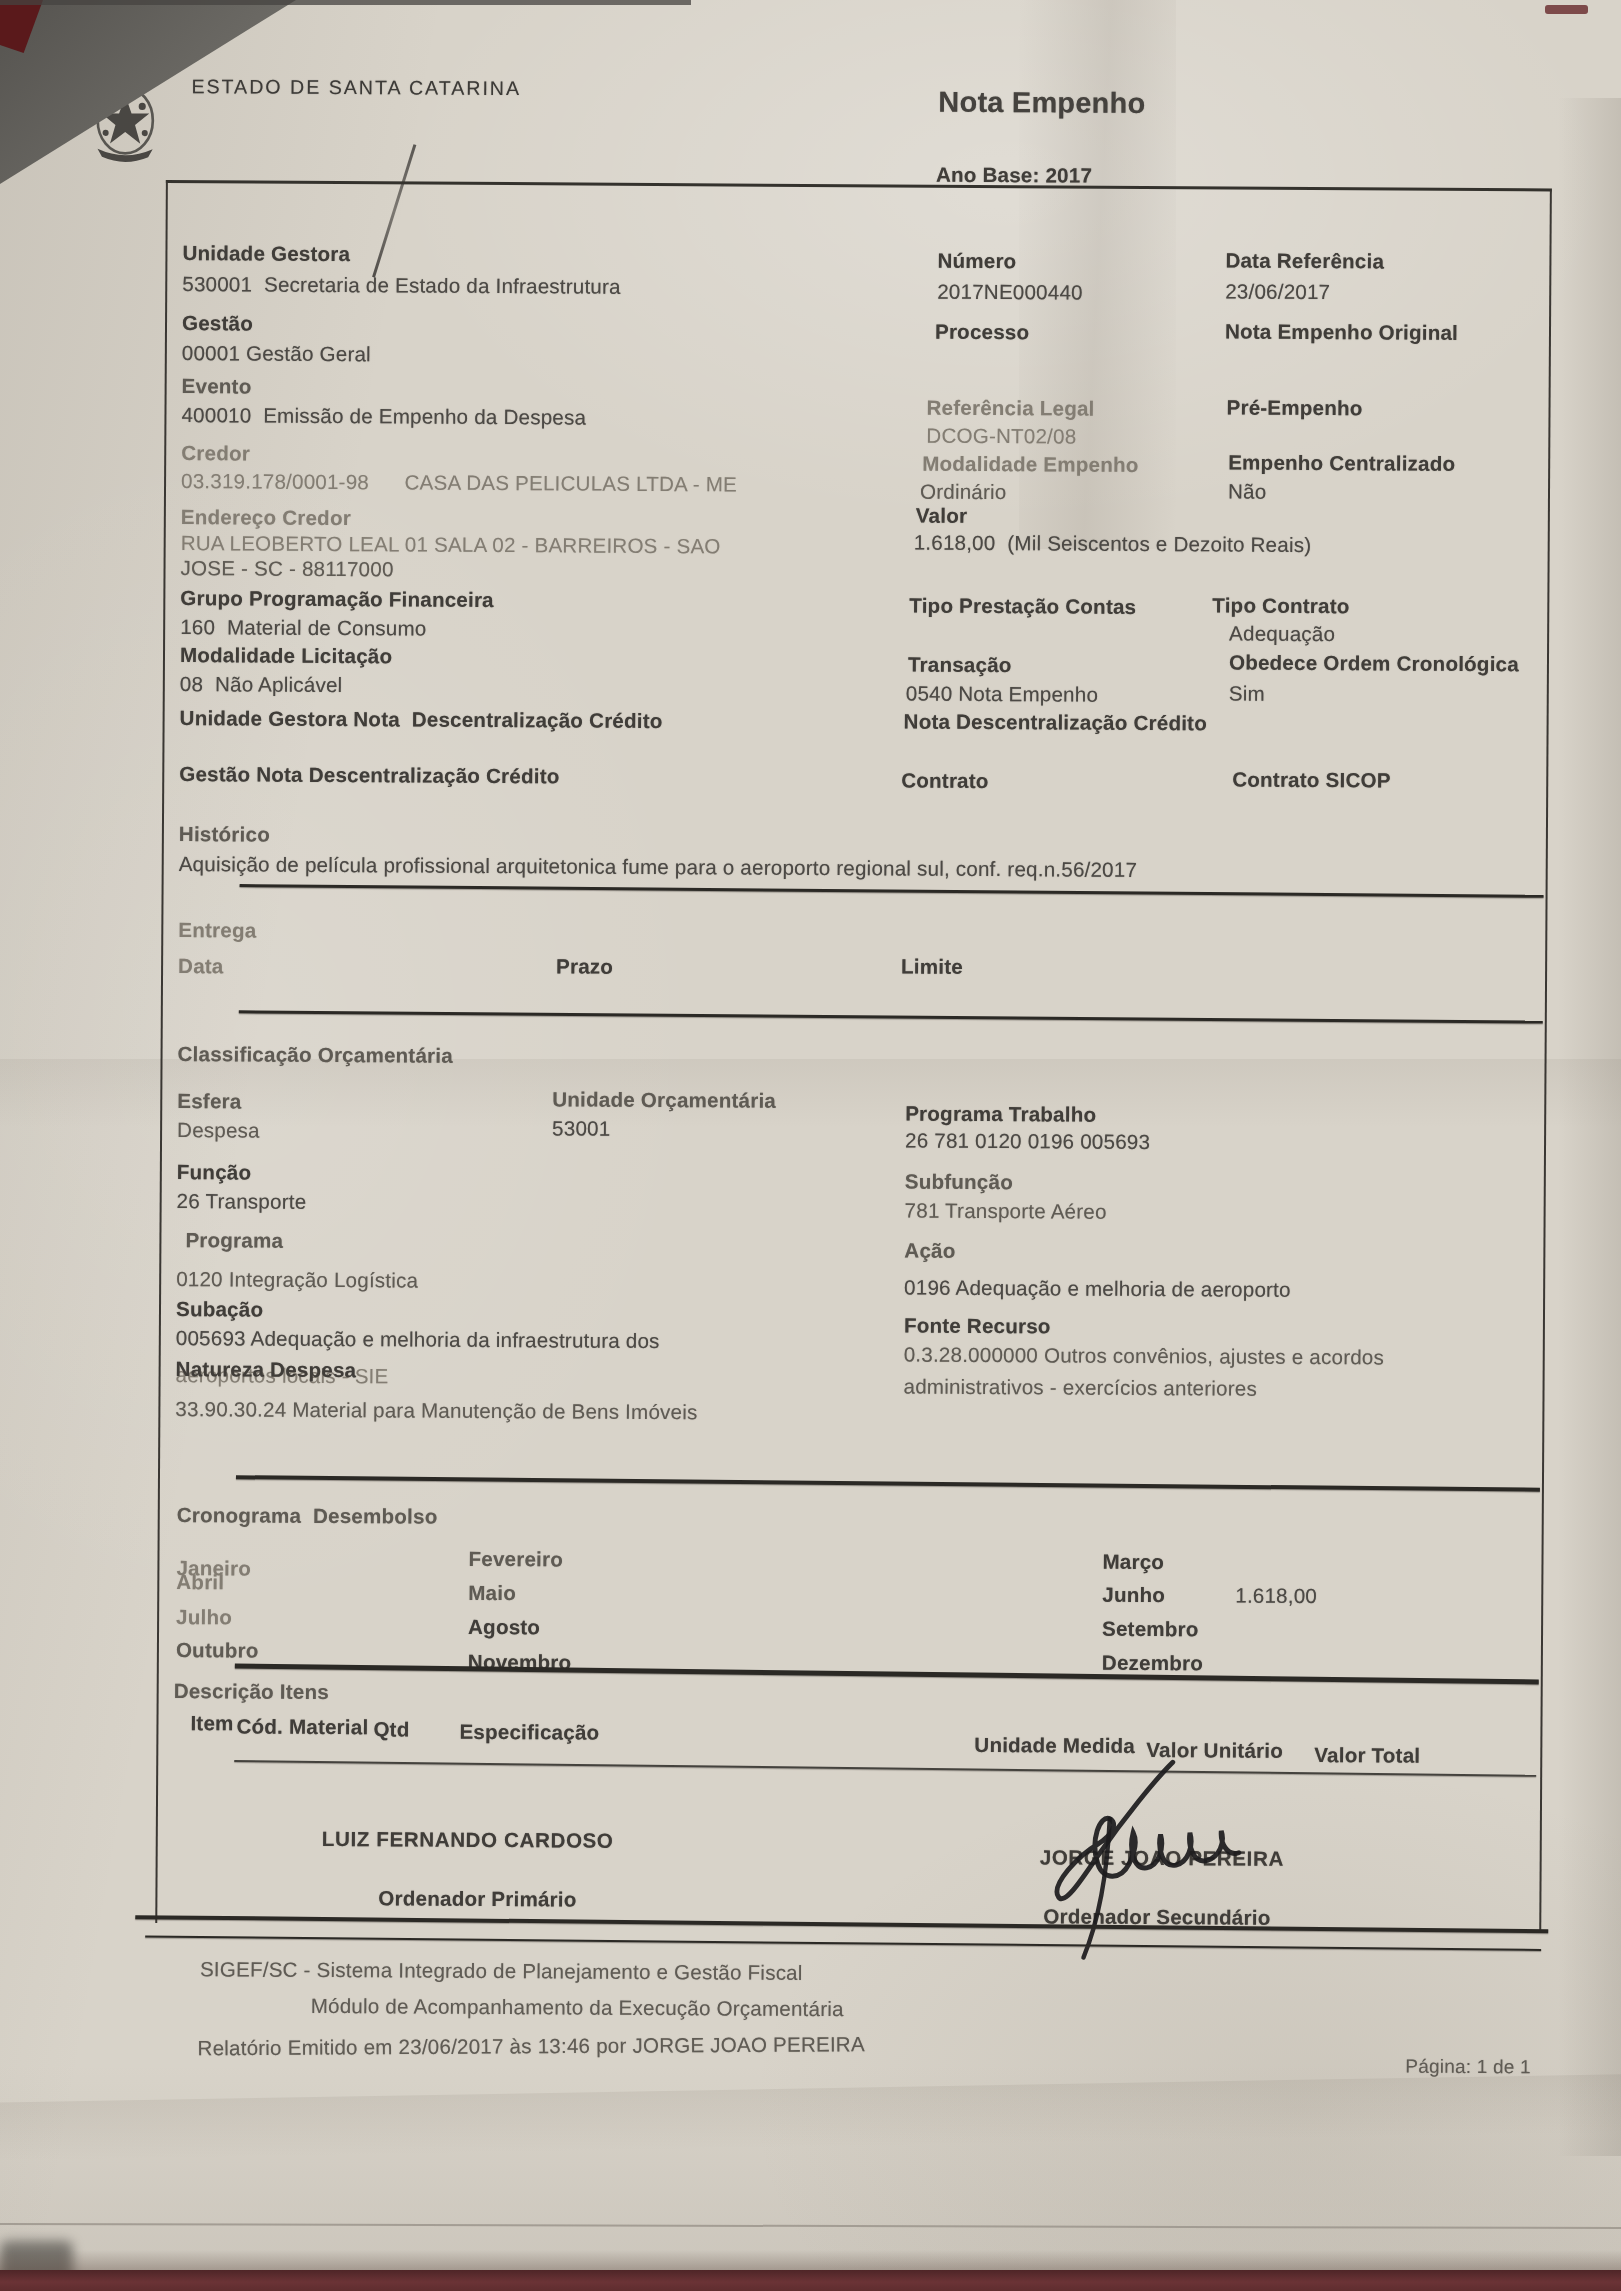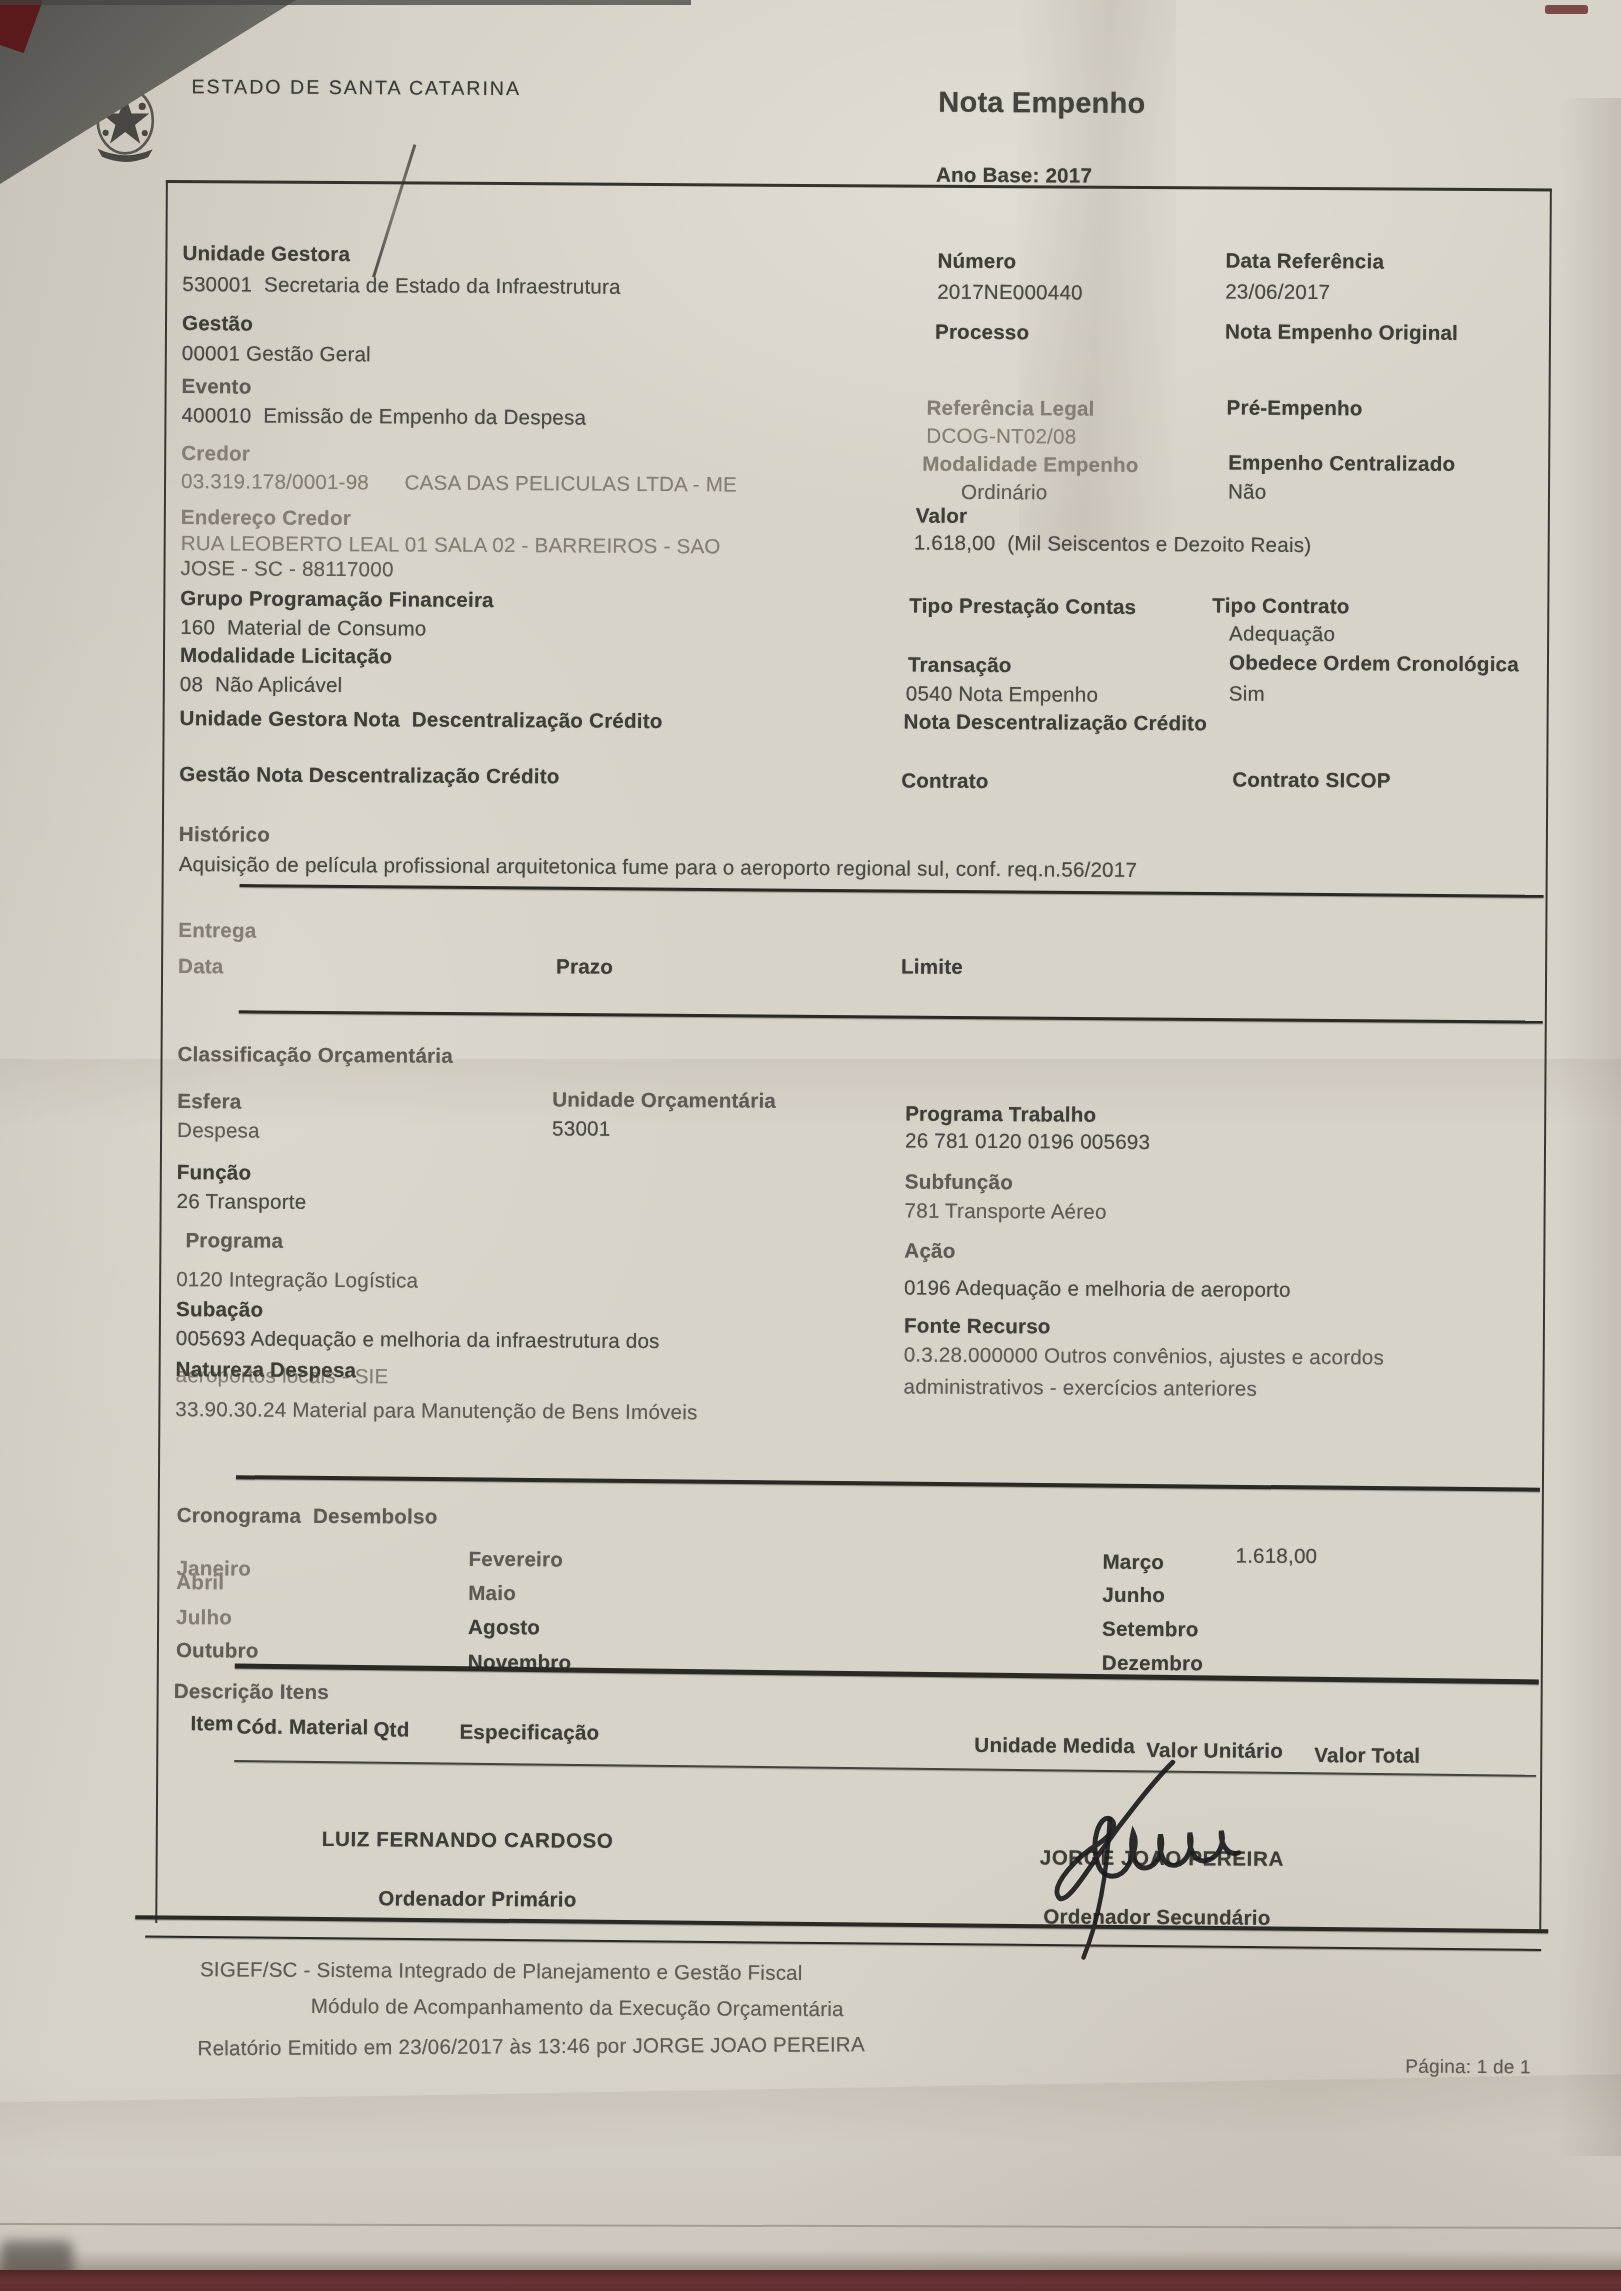--- a/index.html
+++ b/index.html
@@ -102,21 +102,21 @@
   <div class="t lbl" style="left:184px;top:761px;">Gestão Nota Descentralização Crédito</div>
   <div class="t lbl semi" style="left:184px;top:821px;">Histórico</div>
   <div class="t val" style="left:184px;top:851px;">Aquisição de película profissional arquitetonica fume para o aeroporto regional sul, conf. req.n.56/2017</div>
 
   <div class="t lbl" style="left:939px;top:243px;">Número</div>
   <div class="t val" style="left:939px;top:274px;">2017NE000440</div>
   <div class="t lbl" style="left:937px;top:314px;">Processo</div>
   <div class="t lbl faded" style="left:929px;top:390px;">Referência Legal</div>
   <div class="t val faded" style="left:929px;top:418px;">DCOG-NT02/08</div>
   <div class="t lbl faded" style="left:925px;top:446px;">Modalidade Empenho</div>
-  <div class="t val semi" style="left:964px;top:474px;">Ordinário</div>
+  <div class="t val semi" style="left:923px;top:474px;">Ordinário</div>
   <div class="t lbl" style="left:919px;top:498px;">Valor</div>
   <div class="t val" style="left:917px;top:525px;">1.618,00  (Mil Seiscentos e Dezoito Reais)</div>
   <div class="t lbl" style="left:913px;top:588px;">Tipo Prestação Contas</div>
   <div class="t lbl" style="left:912px;top:647px;">Transação</div>
   <div class="t val" style="left:910px;top:676px;">0540 Nota Empenho</div>
   <div class="t lbl" style="left:908px;top:704px;">Nota Descentralização Crédito</div>
   <div class="t lbl" style="left:906px;top:763px;">Contrato</div>
 
   <div class="t lbl" style="left:1227px;top:241px;">Data Referência</div>
   <div class="t val" style="left:1227px;top:272px;">23/06/2017</div>
@@ -166,21 +166,21 @@
   <div class="t lbl faded" style="left:186px;top:1535px;margin-top:20px;">Janeiro</div>
   <div class="t lbl faded" style="left:186px;top:1569px;">Abril</div>
   <div class="t lbl faded" style="left:186px;top:1604px;">Julho</div>
   <div class="t lbl semi" style="left:186px;top:1637px;">Outubro</div>
   <div class="t lbl semi" style="left:478px;top:1544px;">Fevereiro</div>
   <div class="t lbl semi" style="left:478px;top:1578px;">Maio</div>
   <div class="t lbl" style="left:478px;top:1612px;">Agosto</div>
   <div class="t lbl" style="left:478px;top:1647px;">Novembro</div>
   <div class="t lbl" style="left:1112px;top:1543px;">Março</div>
   <div class="t lbl" style="left:1112px;top:1576px;">Junho</div>
-  <div class="t val" style="left:1245px;top:1536px;">1.618,00</div>
+  <div class="t val" style="left:1245px;top:1576px;">1.618,00</div>
   <div class="t lbl" style="left:1112px;top:1610px;">Setembro</div>
   <div class="t lbl" style="left:1112px;top:1644px;">Dezembro</div>
 
   <div class="hr" style="left:245px;top:1666px;width:1304px;height:4.9px;transform:rotate(.35deg);"></div>
   <div class="t lbl semi" style="left:184px;top:1678px;">Descrição Itens</div>
   <div class="t lbl" style="left:201px;top:1710px;">Item</div>
   <div class="t lbl" style="left:247px;top:1713px;">Cód. Material</div>
   <div class="t lbl" style="left:384px;top:1715px;">Qtd</div>
   <div class="t lbl" style="left:470px;top:1717px;">Especificação</div>
   <div class="t lbl" style="left:985px;top:1727px;">Unidade Medida</div>

